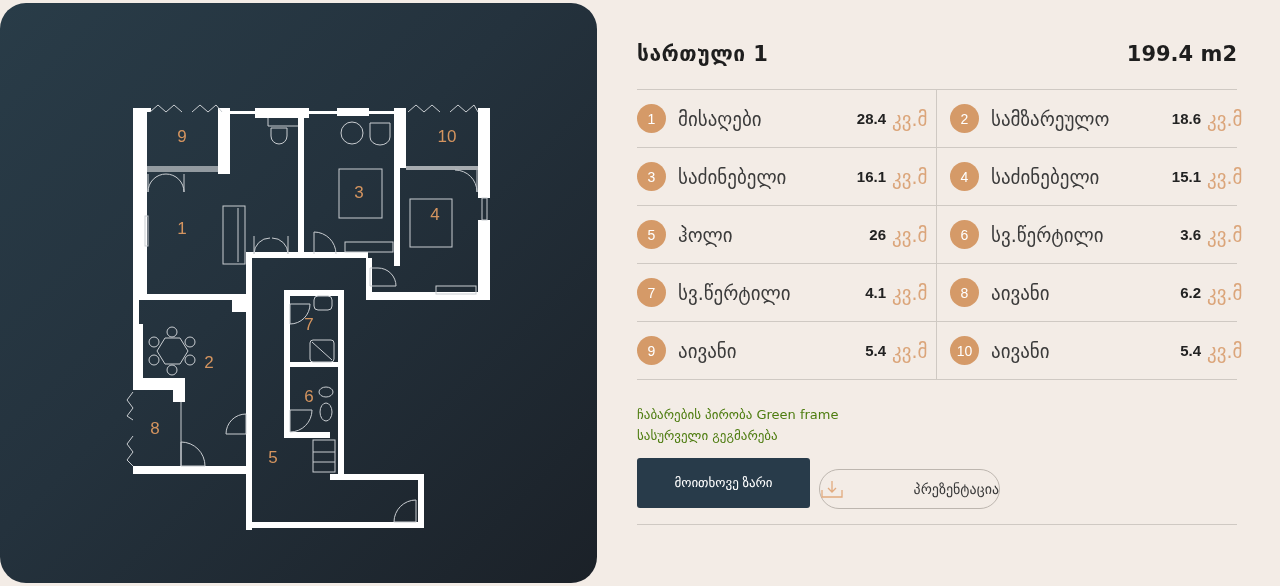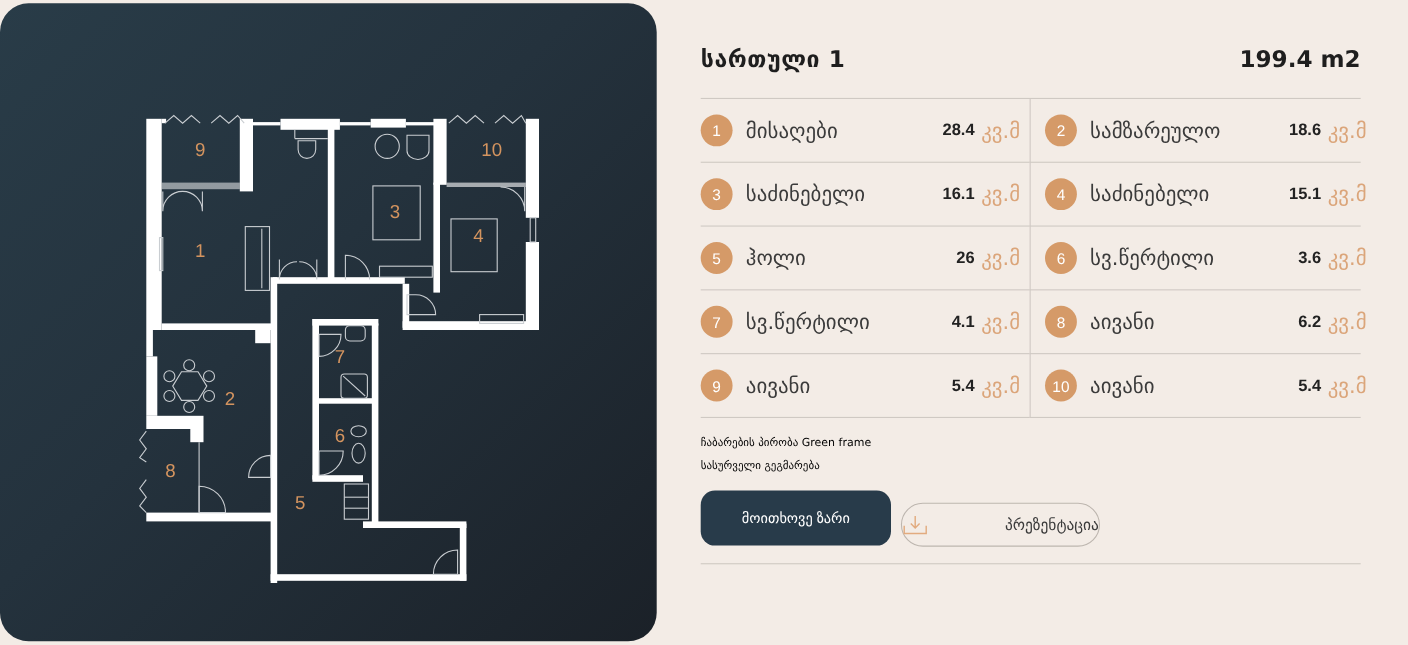--- a/index.html
+++ b/index.html
@@ -70,28 +70,28 @@
   }
   .room .val {
     font-family: "Liberation Sans", sans-serif;
     font-weight: bold; font-size: 15px; color: #222;
   }
   .room .unit {
     font-size: 19px; color: #dba57a; margin-left: 6px; width: 30px;
   }
   .room.left .unit { margin-right: 14px; }
   .meta {
-    margin-top: 12px; font-size: 10px; color: #000000; line-height: 21px;
+    margin-top: 24px; font-size: 13px; color: #4d7c0f; line-height: 21px;
   }
   .actions {
     margin-top: 10px; display: flex; align-items: center; gap: 0;
     padding-bottom: 15px; border-bottom: 1px solid #cfc9c3;
   }
   .btn-call {
-    width: 173px; height: 50px; border-radius: 13px;
+    width: 173px; height: 50px; border-radius: 3px;
     background: #283b4a; color: #fff;
     font-size: 13px; border: none;
     display: flex; align-items: center; justify-content: center;
   }
   .btn-pres {
     margin-left: 9px;
     width: 181px; height: 40px; border-radius: 20px;
     border: 1px solid #bdb6af; background: transparent;
     color: #3a3a3a; font-size: 14px;
     display: flex; align-items: center; justify-content: space-between; gap: 10px; margin-top: 13px;

